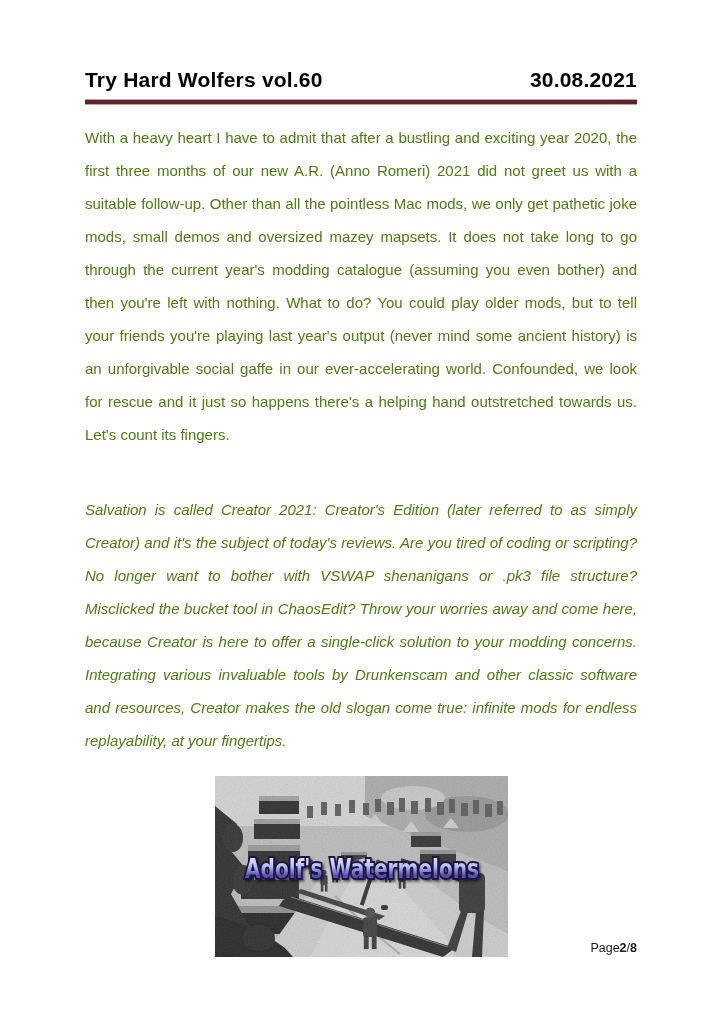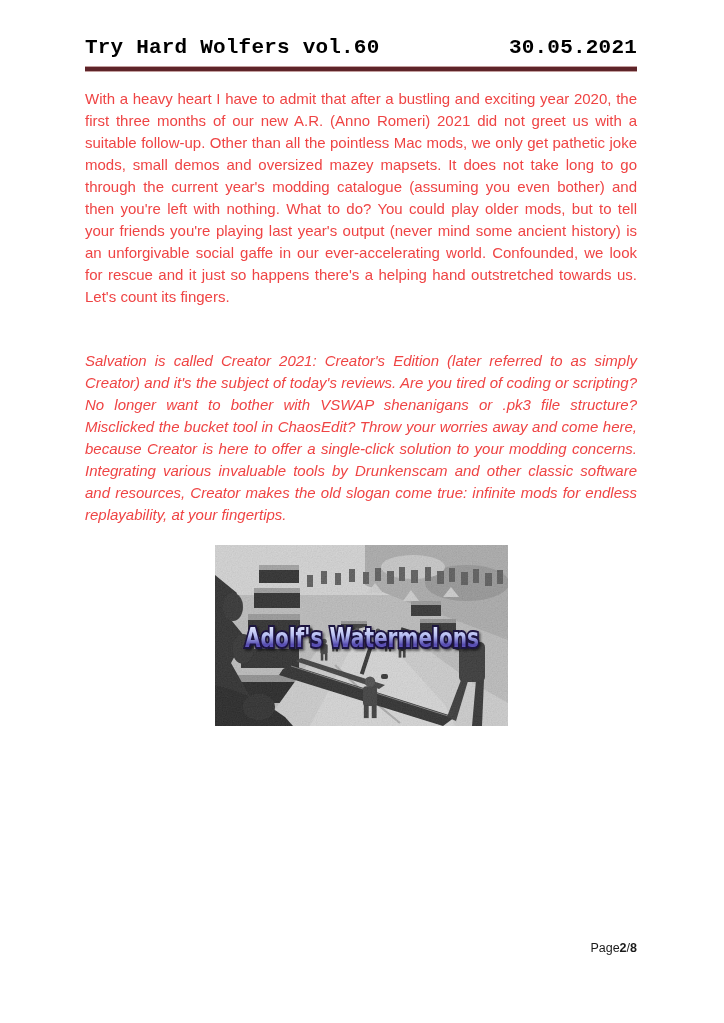--- a/index.html
+++ b/index.html
@@ -6,51 +6,51 @@
   .page {
     position:relative; width:724px; height:1023px; margin:0 auto;
     background:#ffffff; overflow:hidden;
     font-family:"Liberation Sans", sans-serif; color:#1b1b1b;
   }
   .header-row {
     display:flex; justify-content:space-between; align-items:baseline;
     padding:36px 87px 0 85px;
   }
   .blackletter {
-    font-family:Liberation Mono, monospace; font-weight:700; font-size:21px;
-    color:#000; letter-spacing:0.2px;
+    font-family:Liberation Sans, sans-serif; font-weight:700; font-size:21px;
+    color:#000; letter-spacing:0.2px;margin-top:32px;
   }
   .header-rule {
     margin:7px 87px 0 85px; height:4px; background:#5e2429;
     border-top:1px solid #c4a0a0; border-bottom:1px solid #c4a0a0;
   }
   .content { padding:0 87px 0 85px; }
   .content p {
-    margin:0; font-size:15px; line-height:22px; text-align:justify;
-    color:#ef4444;
+    margin:0; font-size:15px; line-height:33px; text-align:justify;
+    color:#4d7c0f;
   }
   .content p.para-1 { margin-top:16px; }
   .content p.para-2 { margin-top:42px;font-style:italic; }
   figure.photo-wrap { margin:19px 0 0 0; display:flex; justify-content:center; }
   figure.photo-wrap svg { display:block; }
   .page-footer {
     position:absolute; top:941px; right:87px; font-size:12.5px; color:#1b1b1b;
     display:inline-flex; align-items:baseline;
   }
   .page-footer b { font-weight:700; }
 </style>
 </head>
 <body>
 
 <div class="page">
 
   <header>
     <div class="header-row">
       <span class="blackletter">Try Hard Wolfers vol.60</span>
-      <span class="blackletter">30.05.2021</span>
+      <span class="blackletter">30.08.2021</span>
     </div>
     <div class="header-rule"></div>
   </header>
 
   <main class="content">
     <p class="para-1">With a heavy heart I have to admit that after a bustling and exciting year 2020, the first three months of our new A.R. (Anno Romeri) 2021 did not greet us with a suitable follow-up. Other than all the pointless Mac mods, we only get pathetic joke mods, small demos and oversized mazey mapsets. It does not take long to go through the current year's modding catalogue (assuming you even bother) and then you're left with nothing. What to do? You could play older mods, but to tell your friends you're playing last year's output (never mind some ancient history) is an unforgivable social gaffe in our ever-accelerating world. Confounded, we look for rescue and it just so happens there's a helping hand outstretched towards us. Let's count its fingers.</p>
     <p class="para-2">Salvation is called Creator 2021: Creator's Edition (later referred to as simply Creator) and it's the subject of today's reviews. Are you tired of coding or scripting? No longer want to bother with VSWAP shenanigans or .pk3 file structure? Misclicked the bucket tool in ChaosEdit? Throw your worries away and come here, because Creator is here to offer a single-click solution to your modding concerns. Integrating various invaluable tools by Drunkenscam and other classic software and resources, Creator makes the old slogan come true: infinite mods for endless replayability, at your fingertips.</p>
 
     <figure class="photo-wrap">
       <svg width="293" height="181" viewBox="0 0 293 181" role="img" aria-label="Black-and-white wartime photograph of soldiers walking up a muddy path between dragon's teeth anti-tank obstacles">

